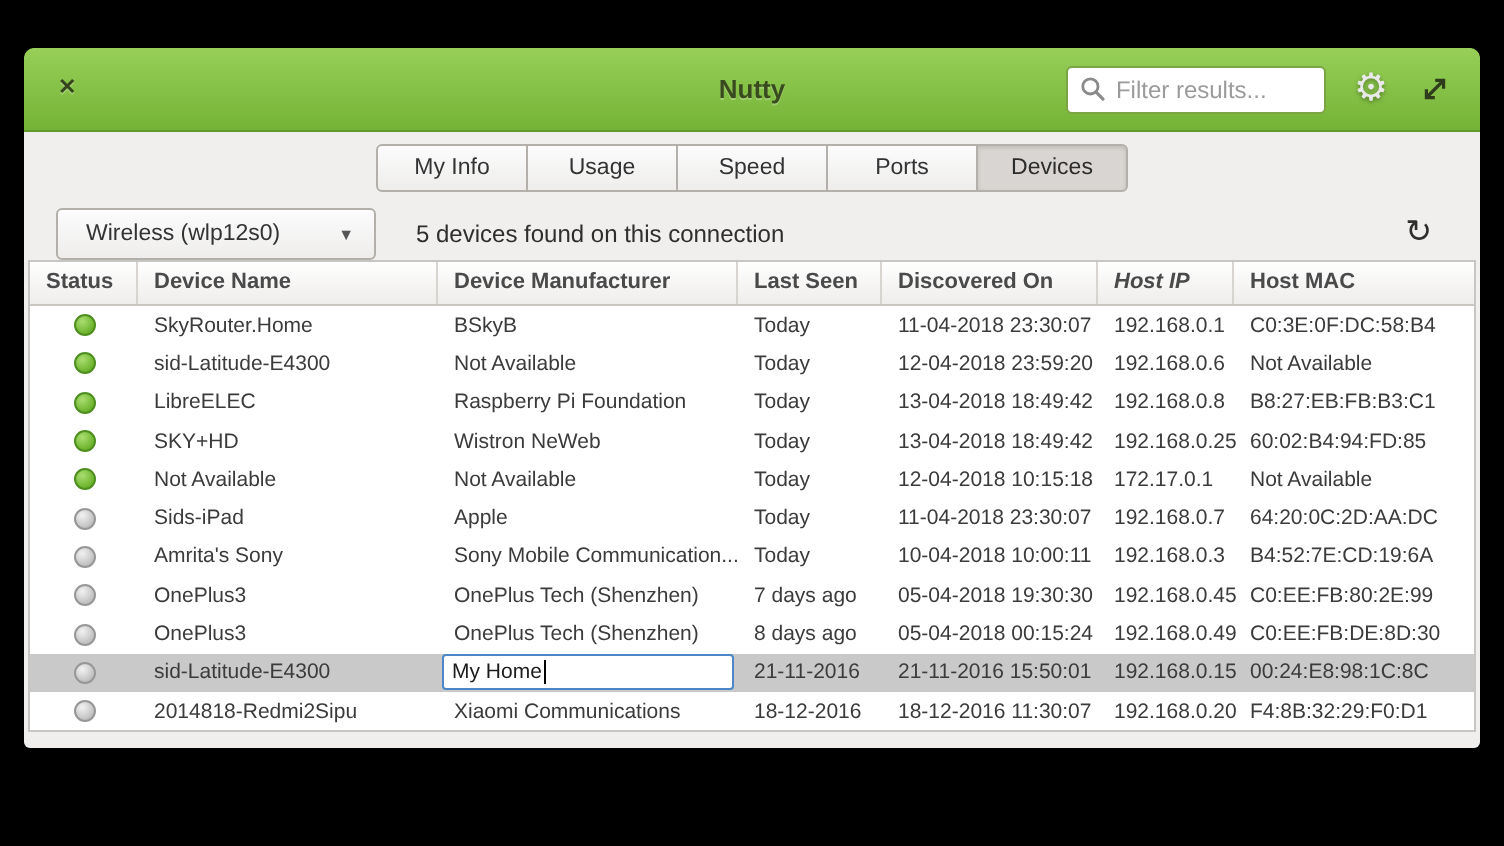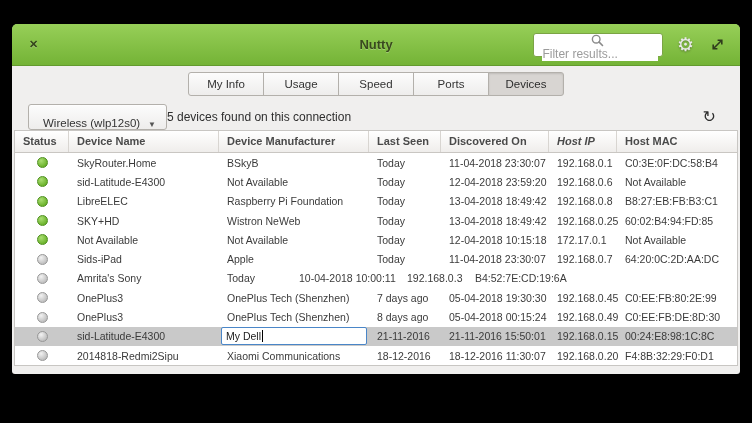--- a/index.html
+++ b/index.html
@@ -24,21 +24,21 @@
     cursor:default; line-height:1; text-shadow:0 1px 0 rgba(255,255,255,0.25);
   }
   .app-title {
     position:absolute; left:0; right:0; text-align:center;
     font-size:13px; font-weight:bold; color:#394a1e;
     text-shadow:0 1px 0 rgba(255,255,255,0.25); pointer-events:none;
   }
   .titlebar-right { margin-left:auto; display:flex; align-items:center; z-index:2; }
   .filter-box {
     width:130px; height:24px; background:#fff; border:1px solid #7ba445;
-    border-radius:3px; display:flex; align-items:center; padding:0 6px;flex-direction:column;
+    border-radius:3px; display:flex; align-items:center; padding:0 6px;
   }
   .filter-box svg { flex:0 0 auto; }
   .filter-input {
     border:none; outline:none; width:100%; margin-left:5px;
     font-size:12px; color:#333; font-family:"Liberation Sans", sans-serif;
   }
   .filter-input::placeholder { color:#9b9b9b; }
   .gear-btn {
     margin-left:14px; font-size:19px; color:#e9e9e9; line-height:1;
     text-shadow:0 1px 2px rgba(0,0,0,0.35); cursor:default;
@@ -57,28 +57,28 @@
   .tab:last-child { border-radius:0 3px 3px 0; }
   .tab.active {
     background:#d8d5d2;
     box-shadow:inset 0 1px 2px rgba(0,0,0,0.12);
     color:#2c2c2c;
   }
 
   
   .toolbar { margin-top:8px; height:26px; padding:0 16px; display:flex; align-items:center; }
   .iface-dropdown {
-    width:139px; height:26px; border:1px solid #b3b0ab; border-radius:3px;
+    width:160px; height:26px; border:1px solid #b3b0ab; border-radius:3px;
     background:linear-gradient(#fcfcfc,#eeedec);
-    display:flex; align-items:flex-end; justify-content:space-between;
+    display:flex; align-items:center; justify-content:space-between;
     padding:0 10px 0 14px; font-size:11.5px; color:#333; cursor:default;
     box-shadow:0 1px 0 rgba(255,255,255,0.6) inset;
   }
   .dd-arrow { font-size:8px; color:#555; }
-  .summary-text { font-size:12px; color:#2e2e2e; }
+  .summary-text { margin-left:20px; font-size:12px; color:#2e2e2e; }
   .refresh-btn { margin-left:auto; margin-right:8px; font-size:16px; color:#2e2e2e; line-height:1; cursor:default; }
 
   
   .table-wrap {
     margin:0 2px; background:#fff;
     border:1px solid #c8c6c3;
     height:236px; overflow:hidden;
   }
   .thead { display:flex; height:22px; background:linear-gradient(#ffffff,#efedeb); border-bottom:1px solid #c9c6c2; }
   .th {
@@ -230,20 +230,21 @@
           <div class="td c3">Today</div>
           <div class="td c4">11-04-2018 23:30:07</div>
           <div class="td c5">192.168.0.7</div>
           <div class="td c6">64:20:0C:2D:AA:DC</div>
         </div>
         <div class="trow">
           <div class="td c0">
             <span class="dot offline"></span>
           </div>
           <div class="td c1">Amrita's Sony</div>
+          <div class="td c2">Sony Mobile Communication...</div>
           <div class="td c3">Today</div>
           <div class="td c4">10-04-2018 10:00:11</div>
           <div class="td c5">192.168.0.3</div>
           <div class="td c6">B4:52:7E:CD:19:6A</div>
         </div>
         <div class="trow">
           <div class="td c0">
             <span class="dot offline"></span>
           </div>
           <div class="td c1">OnePlus3</div>
@@ -264,21 +265,21 @@
           <div class="td c5">192.168.0.49</div>
           <div class="td c6">C0:EE:FB:DE:8D:30</div>
         </div>
         <div class="trow selected">
           <div class="td c0">
             <span class="dot offline"></span>
           </div>
           <div class="td c1">sid-Latitude-E4300</div>
           <div class="td c2">
             <div class="edit-input">
-              <span>My Dell</span>
+              <span>My Home</span>
               <span class="caret"></span>
             </div>
           </div>
           <div class="td c3">21-11-2016</div>
           <div class="td c4">21-11-2016 15:50:01</div>
           <div class="td c5">192.168.0.15</div>
           <div class="td c6">00:24:E8:98:1C:8C</div>
         </div>
         <div class="trow">
           <div class="td c0">

